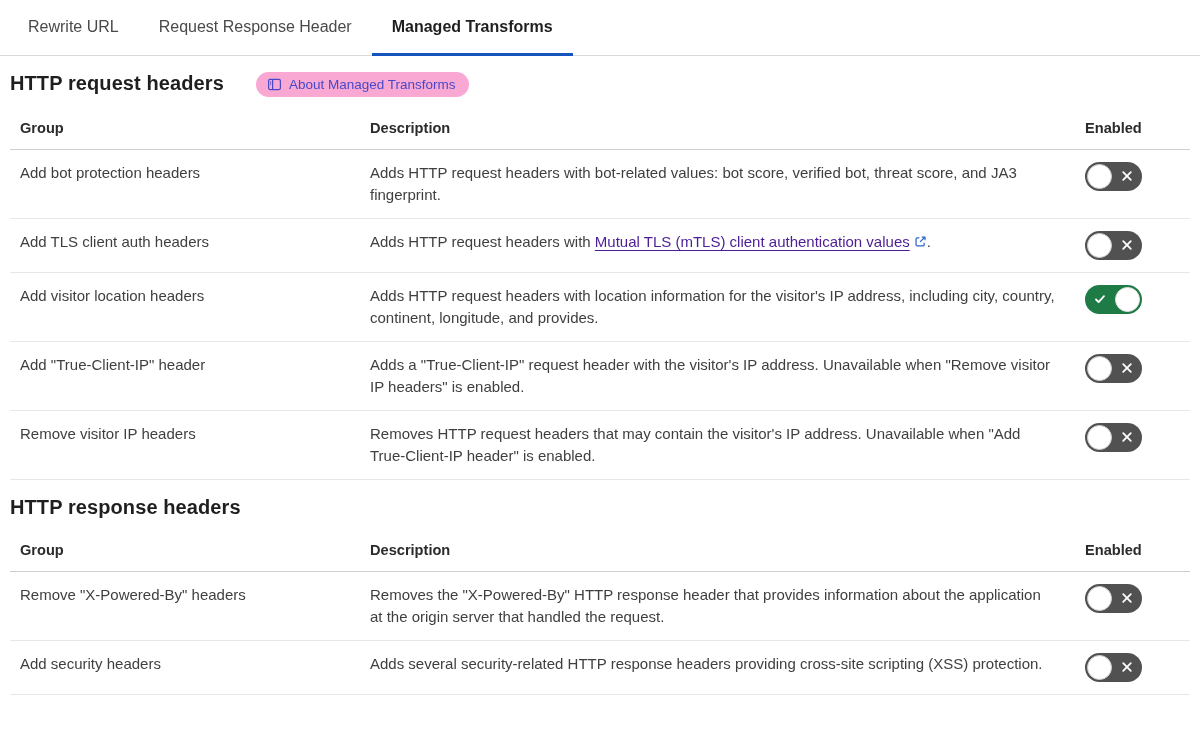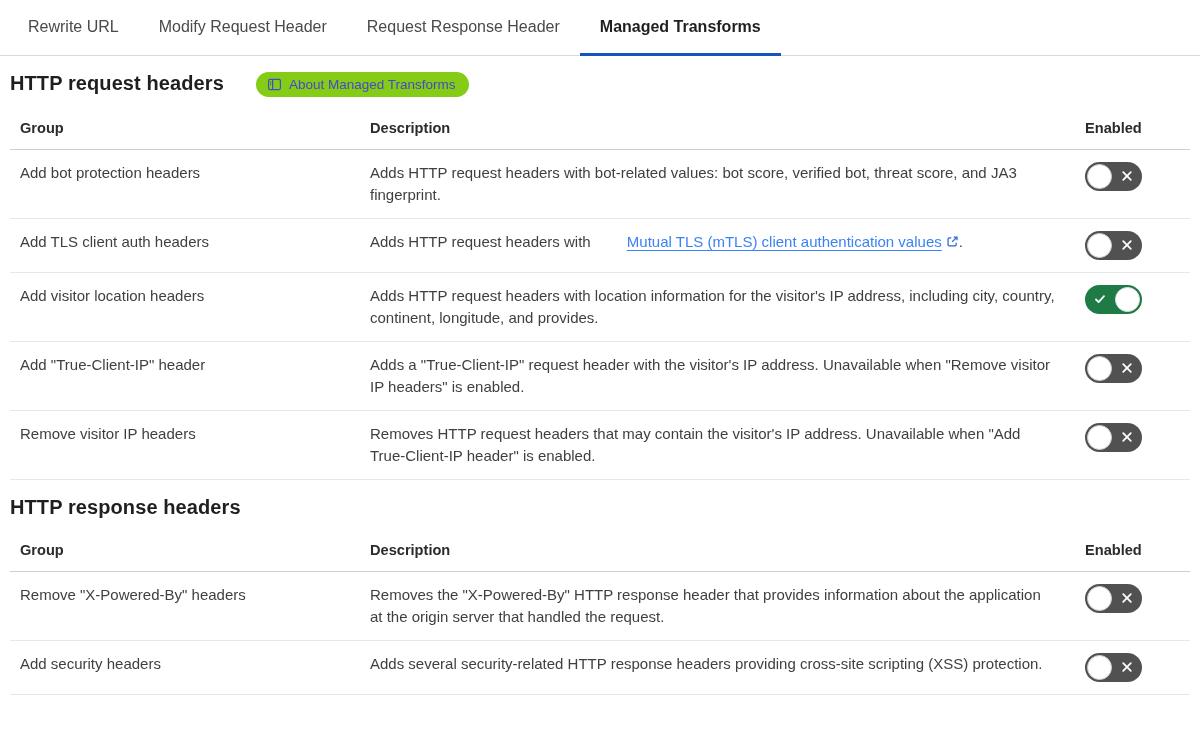--- a/index.html
+++ b/index.html
@@ -11,60 +11,59 @@
     border-bottom:1px solid #d9d9d9; }
   .tab { display:flex; align-items:center; padding:0 20px; font-size:16px;
     color:#4a4a4a; cursor:pointer; border-bottom:3px solid transparent;
     margin-bottom:-1px; white-space:nowrap; background:none; border-top:none;
     border-left:none; border-right:none; }
   .tab.on { color:#1f1f1f; font-weight:bold; border-bottom-color:#1553bd; }
 
   
   .section-head { display:flex; align-items:flex-start; gap:32px; margin:16px 10px 0; }
   .section-title { font-size:20px; font-weight:bold; color:#1f1f1f; letter-spacing:.1px; }
-  .badge { display:inline-flex; align-items:center; gap:7px; background:#84cc16;
+  .badge { display:inline-flex; align-items:center; gap:7px; background:#f9a8d4;
     color:#4749c8; border-radius:999px; padding:5px 13px 5px 11px; font-size:13.5px;
     cursor:pointer; line-height:1; }
   .badge svg { display:block; }
 
   
   .table { margin:14px 10px 0; }
   .trow { display:flex; align-items:flex-start; border-bottom:1px solid #e7e7e7; }
   .thead { border-bottom:1px solid #cfcfcf; }
   .thead .cell { font-weight:bold; color:#2b2b2b; font-size:14.6px; padding-top:6px; padding-bottom:10px; }
   .cell { font-size:15px; line-height:22px; }
   .c-group { width:350px; flex-shrink:0; padding-left:10px; }
   .c-desc  { flex:1; padding-left:10px; padding-right:28px; }
   .c-enabled { width:105px; flex-shrink:0; display:flex; align-items:center; }
   .thead .c-enabled { display:block; }
   .body-row .cell { padding-top:12px; padding-bottom:12px; }
   .body-row { min-height:54px; }
 
-  .link { color:#3b82f6; cursor:pointer; text-decoration:none;margin-left:32px; }
+  .link { color:#4c1d95; cursor:pointer; text-decoration:none; }
   .link .link-text { text-decoration:underline; text-underline-offset:3px; }
   .ext-icon { display:inline-block; vertical-align:-1px; margin-left:4px; color:#2c62c9; }
 
   
   .toggle { position:relative; width:57px; height:29px; border-radius:15px;
     background:#515151; border:none; cursor:pointer; flex-shrink:0; }
   .knob { position:absolute; top:2px; left:2px; width:25px; height:25px;
     border-radius:50%; background:#ffffff; border:1px solid #cccccc;
     transition:left .1s; }
   .toggle .t-check { display:none; position:absolute; left:9px; top:8px; }
   .toggle .t-x { display:block; position:absolute; right:9px; top:8px; }
   .toggle.on { background:#1e7b46; }
   .toggle.on .knob { left:30px; border-color:#e2e2e2; }
   .toggle.on .t-check { display:block; }
 </style>
 </head>
 <body>
 
 <nav class="tabbar">
   <button class="tab off">Rewrite URL</button>
-  <button class="tab off">Modify Request Header</button>
   <button class="tab off">Request Response Header</button>
   <button class="tab on">Managed Transforms</button>
 </nav>
 
 <div class="section-head">
   <h1 class="section-title">HTTP request headers</h1>
   <span class="badge">
     <span>
       <svg width="15" height="15" viewBox="0 0 16 16" fill="none" stroke="currentColor" stroke-width="1.3">
         <rect x="1.7" y="2.6" width="12.6" height="10.8" rx="1.6"></rect>

